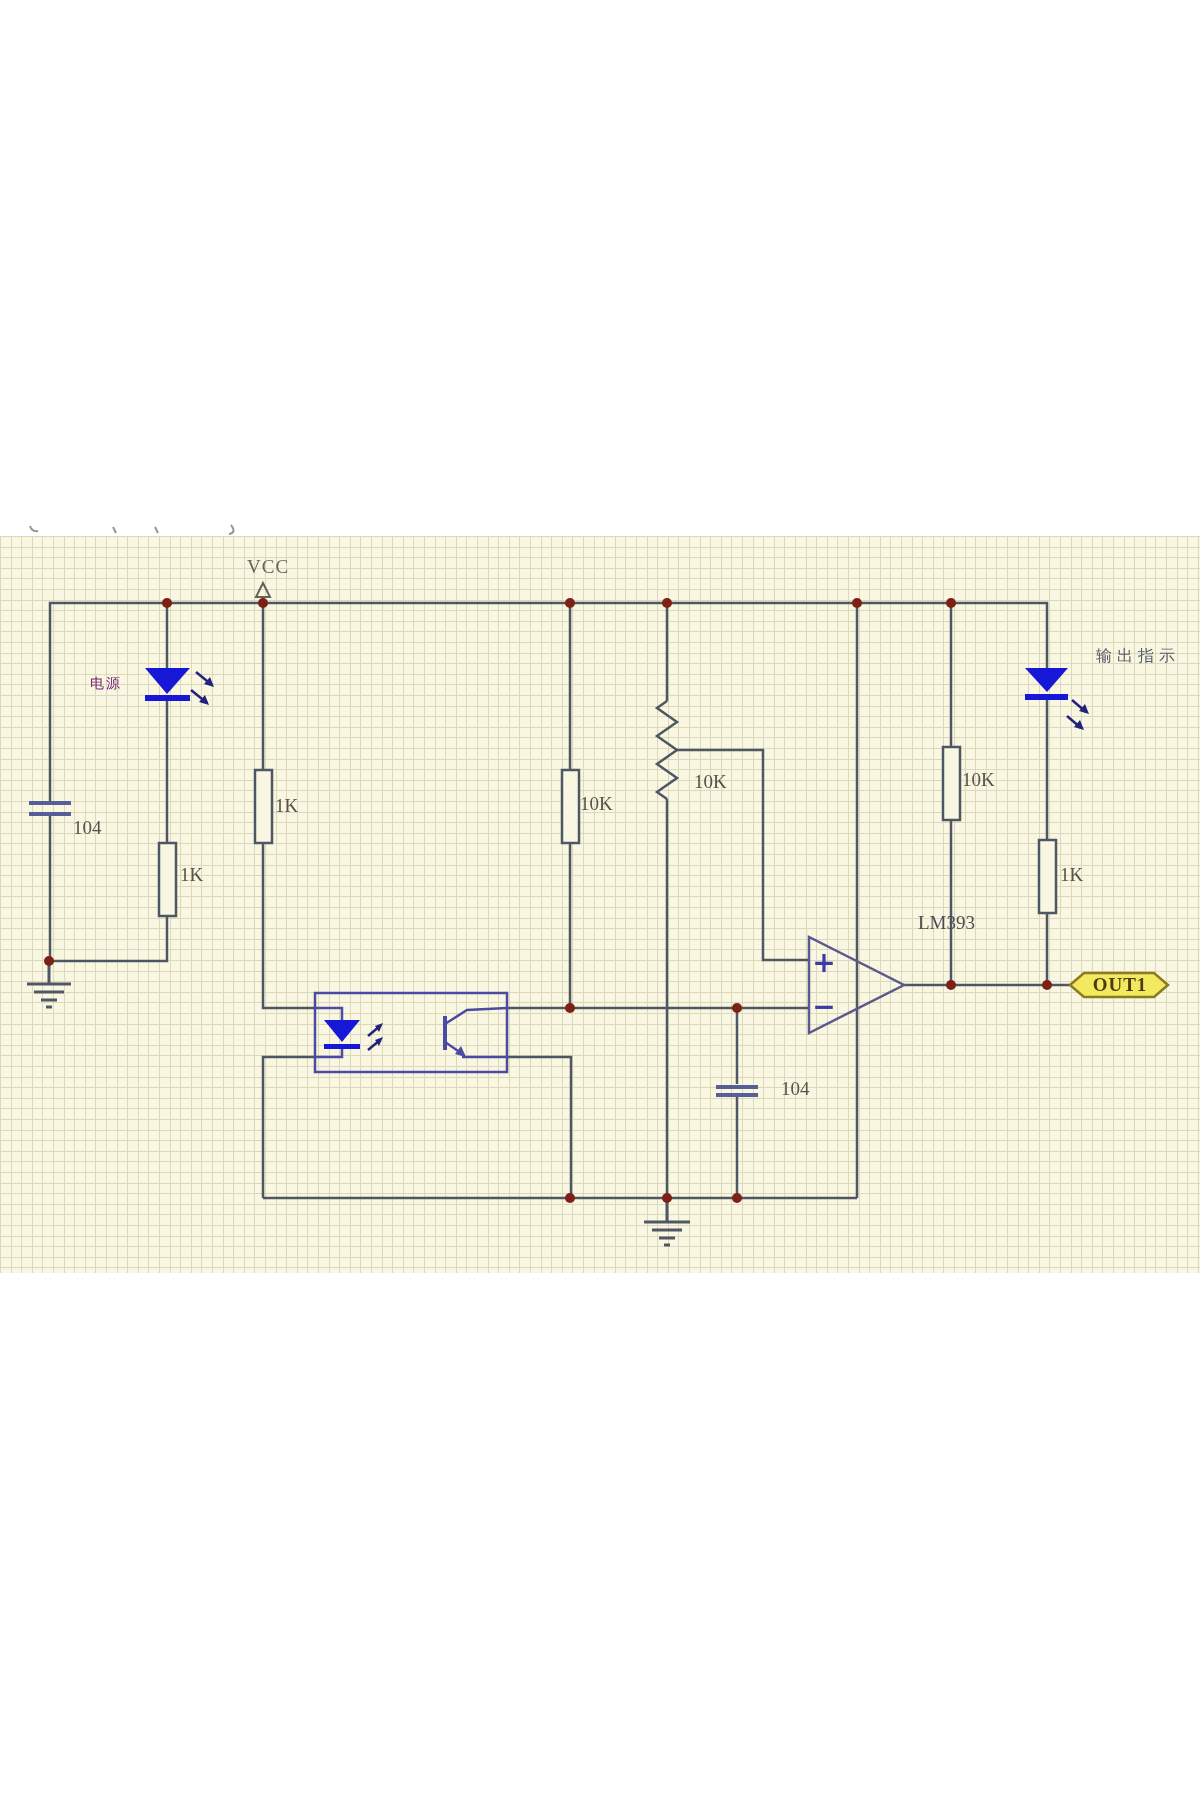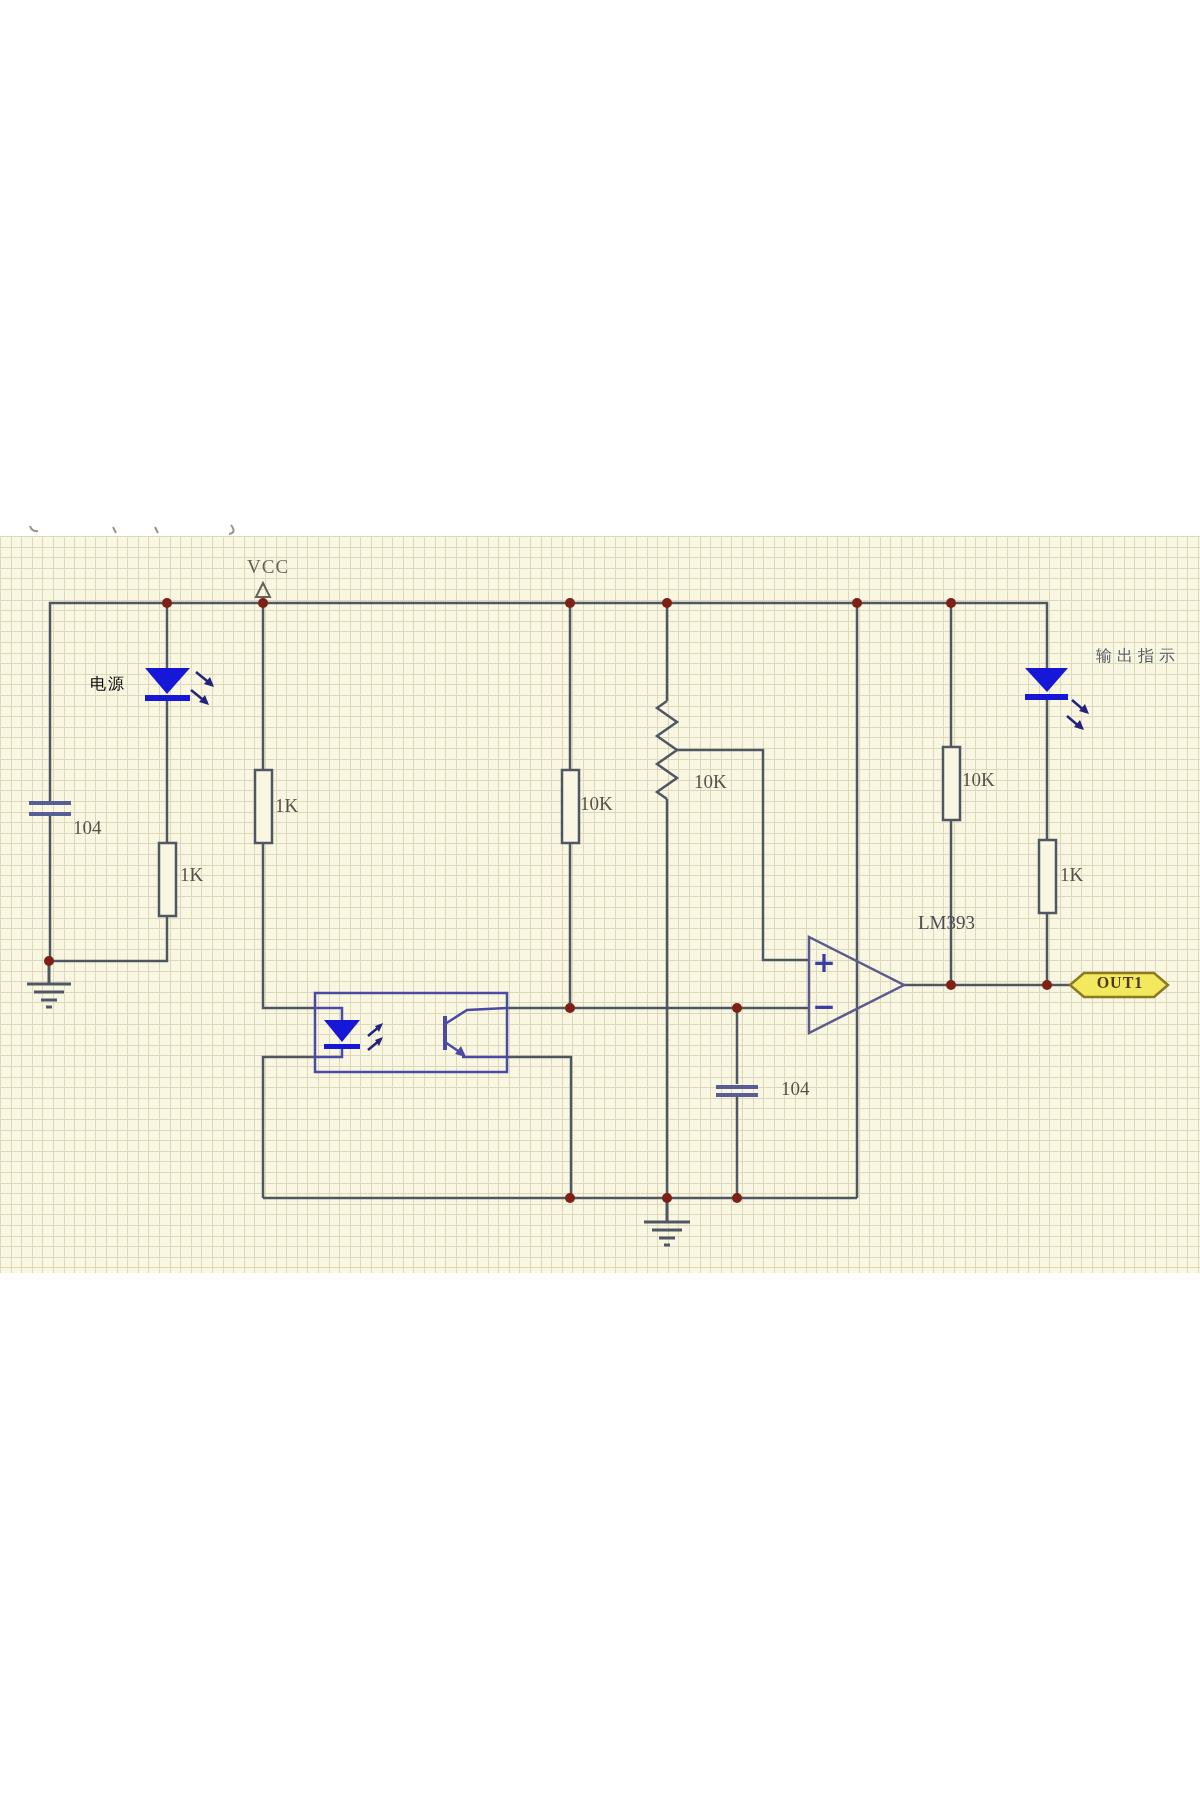--- a/index.html
+++ b/index.html
@@ -7,25 +7,25 @@
           font-family:"Liberation Serif","DejaVu Serif",serif;}
   .grid-area{position:absolute;left:0;top:536px;width:1200px;height:737px;
     background-color:#f9f7e1;
     background-image:
       repeating-linear-gradient(to right,#dcd8bb 0 1px,transparent 1px 10.6px),
       repeating-linear-gradient(to bottom,#dcd8bb 0 1px,transparent 1px 10.6px);}
   svg.wires{position:absolute;left:0;top:0;width:1200px;height:1800px;}
   .lbl{position:absolute;font-size:19px;color:#57524a;white-space:nowrap;line-height:1;}
   .lbl.cjk{font-family:"Liberation Sans","DejaVu Sans",sans-serif;}
   .lbl.vcc{color:#66625a;letter-spacing:1px;}
-  .lbl.pwr{color:#000000;font-size:16px;letter-spacing:2px;}
+  .lbl.pwr{color:#701a75;font-size:14px;letter-spacing:2px;}
   .lbl.outind{color:#565b68;font-size:16px;letter-spacing:5px;}
   .lbl.ic{color:#4e4a55;}
   .out-tag-text{position:absolute;left:1072px;top:974px;width:96px;text-align:center;
-    font-size:16px;font-weight:bold;color:#4a3b10;letter-spacing:1px;}
+    font-size:19px;font-weight:bold;color:#4a3b10;letter-spacing:1px;}
 </style>
 </head>
 <body>
 
 <div class="screen">
   <div class="grid-area"></div>
 
   <svg class="wires" viewBox="0 0 1200 1800">
 
     <g stroke="#98948a" stroke-width="2" fill="none">

